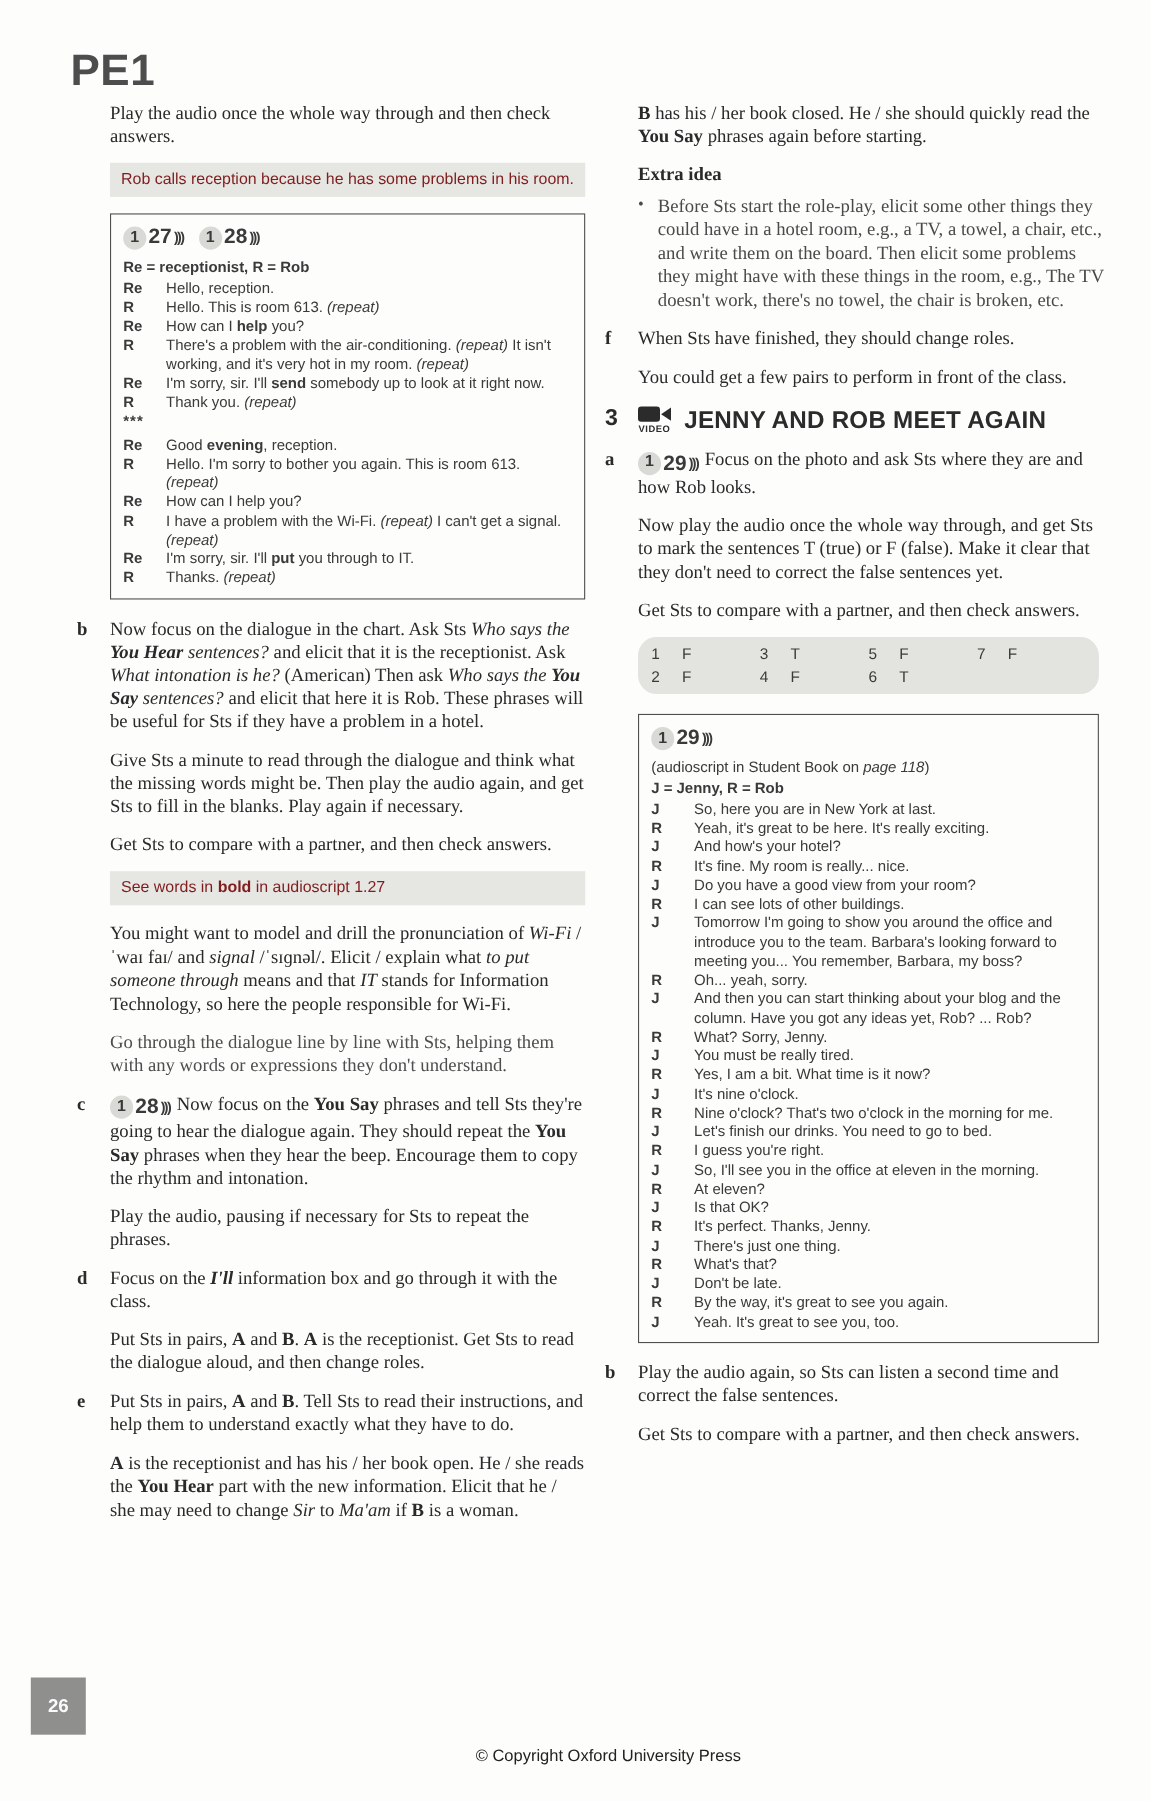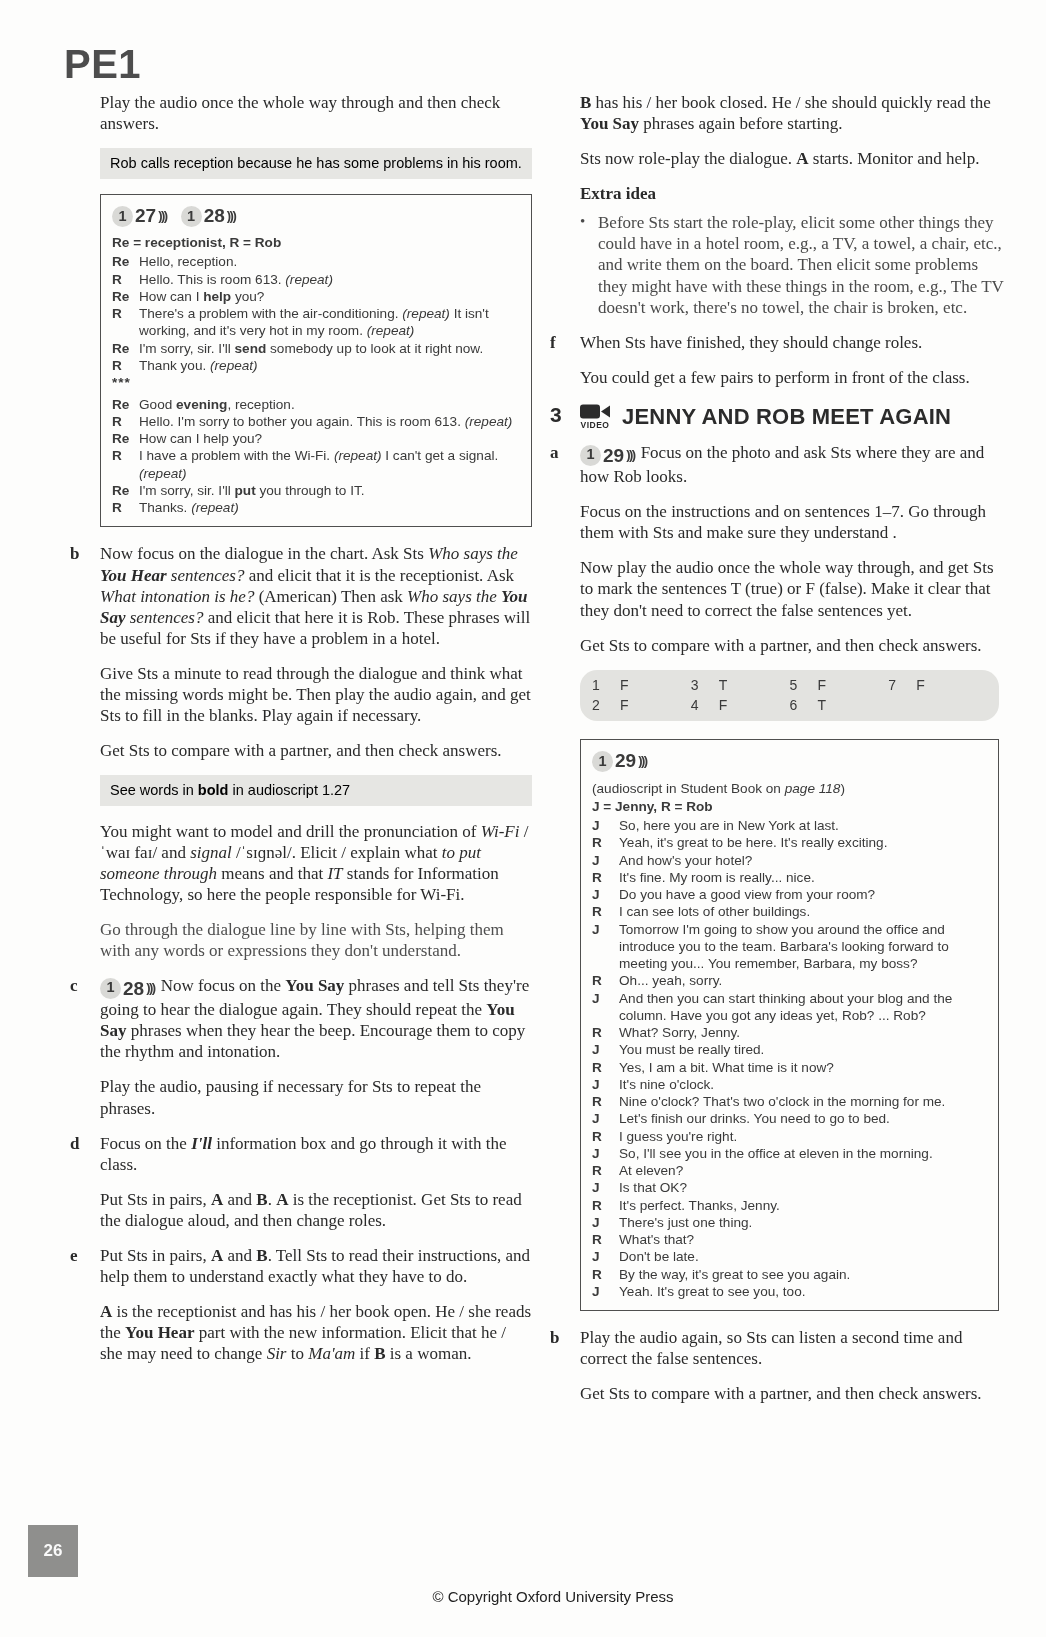--- a/index.html
+++ b/index.html
@@ -24,21 +24,21 @@
   }
   .col { font-size:17px; line-height:1.24; }
   .col-left  { width:467px; flex:none; padding-left:35px; }
   .col-right { width:461px; flex:none; padding-left:30px; }
 
   p.body { margin-bottom:14px; }
   .faded { color:#4e4e4e; }
 
   
   .gray-box {
-    background:#e6e6e3; color:#000000;
+    background:#e6e6e3; color:#7f1d1d;
     font-family:"Liberation Sans", sans-serif;
     font-size:14.5px; line-height:1.3;
     padding:6px 10px; margin-bottom:15px;
   }
 
   
   .script-box {
     border:1.6px solid #4f4f4f; background:#fdfdfc;
     font-family:"Liberation Sans", sans-serif;
     font-size:13.6px; line-height:1.27; color:#3a3a3a;
@@ -54,21 +54,21 @@
     width:21px; height:21px; border-radius:50%;
     background:#d9d9d6; display:inline-flex;
     align-items:center; justify-content:center;
     font-size:14.5px;
   }
   .audio-icon .tnum { font-size:19px; margin-left:2px; }
   .audio-icon .waves { font-size:13px; letter-spacing:-1.5px; margin-left:2px; font-weight:bold; }
   .audio-icon.inline { margin-right:6px; position:relative; top:1px; }
   .cast { font-weight:bold; margin-bottom:2px; }
   .dlg-line { display:flex; }
-  .dlg-line .spk { flex:none; width:27px; font-weight:bold; }
+  .dlg-line .spk { flex:none; width:39px; font-weight:bold; }
   .dlg-line .dlg-text { flex:1; }
   .sep { font-weight:bold; letter-spacing:1px; line-height:1; margin:2px 0 6px 0; }
 
   
   .lettered { position:relative; margin-bottom:14px; }
   .lettered .letter {
     position:absolute; left:-30px; top:0;
     font-weight:bold; font-size:17px;
   }
   .lettered p { margin-bottom:14px; }
@@ -249,21 +249,20 @@
         <span class="letter">e</span>
         <p>Put Sts in pairs, <b>A</b> and <b>B</b>. Tell Sts to read their instructions, and help them to understand exactly what they have to do.</p>
         <p><b>A</b> is the receptionist and has his / her book open. He / she reads the <b>You Hear</b> part with the new information. Elicit that he / she may need to change <i>Sir</i> to <i>Ma'am</i> if <b>B</b> is a woman.</p>
       </div>
 
     </div>
 
     <div class="col col-right">
 
       <p class="body"><b>B</b> has his / her book closed. He / she should quickly read the <b>You Say</b> phrases again before starting.</p>
-      <p class="body">Sts now role-play the dialogue. <b>A</b> starts. Monitor and help.</p>
 
       <div class="extra-title">Extra idea</div>
       <div class="bullet-row">
         <span class="dot">•</span>
         <span class="btext">Before Sts start the role-play, elicit some other things they could have in a hotel room, e.g., a TV, a towel, a chair, etc., and write them on the board. Then elicit some problems they might have with these things in the room, e.g., The TV doesn't work, there's no towel, the chair is broken, etc.</span>
       </div>
 
       <div class="lettered">
         <span class="letter">f</span>
         <p>When Sts have finished, they should change roles.</p>
@@ -282,21 +281,20 @@
         <span class="section-title">JENNY AND ROB MEET AGAIN</span>
       </div>
 
       <div class="lettered">
         <span class="letter">a</span>
         <p><span class="audio-icon inline">
               <span class="disc">1</span>
               <span class="tnum">29</span>
               <span class="waves">)))</span>
             </span><span>Focus on the photo and ask Sts where they are and how Rob looks.</span></p>
-        <p>Focus on the instructions and on sentences 1–7. Go through them with Sts and make sure they understand .</p>
         <p>Now play the audio once the whole way through, and get Sts to mark the sentences T (true) or F (false). Make it clear that they don't need to correct the false sentences yet.</p>
         <p>Get Sts to compare with a partner, and then check answers.</p>
       </div>
 
       <div class="answers-box">
   <div class="ans-item">
     <span class="ans-n">1</span>
     <span class="ans-v">F</span>
   </div>
 

